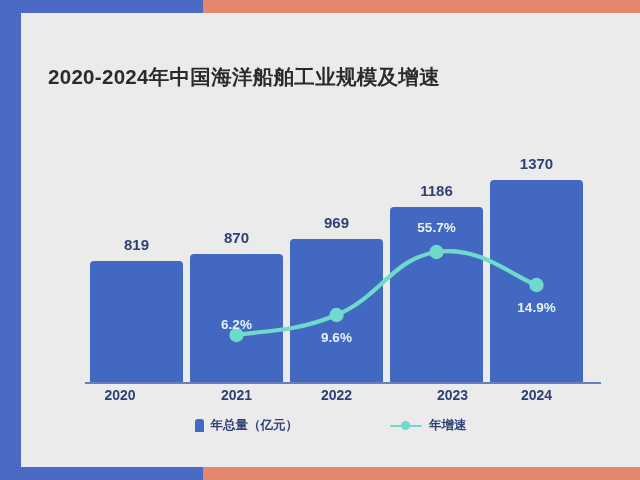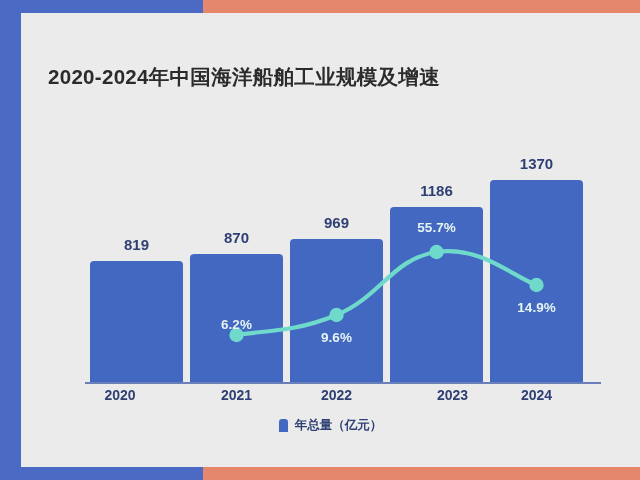--- a/index.html
+++ b/index.html
@@ -246,18 +246,22 @@
           <div class="xlabel" style="left: 315.5px;">2022</div>
           <div class="xlabel" style="left: 415.5px; margin-left: 16px;">2023</div>
           <div class="xlabel" style="left: 515.5px;">2024</div>
         </div>
 
       <div class="legend">
         <div class="legend-item">
           <span class="swatch-bar"></span>
           <span class="legend-text">年总量（亿元）</span>
         </div>
+        <div class="legend-item">
+          <span class="swatch-line"></span>
+          <span class="legend-text">年增速</span>
+        </div>
       </div>
 
 
     </div>
   </div>
 </div>
 
 </body></html>

